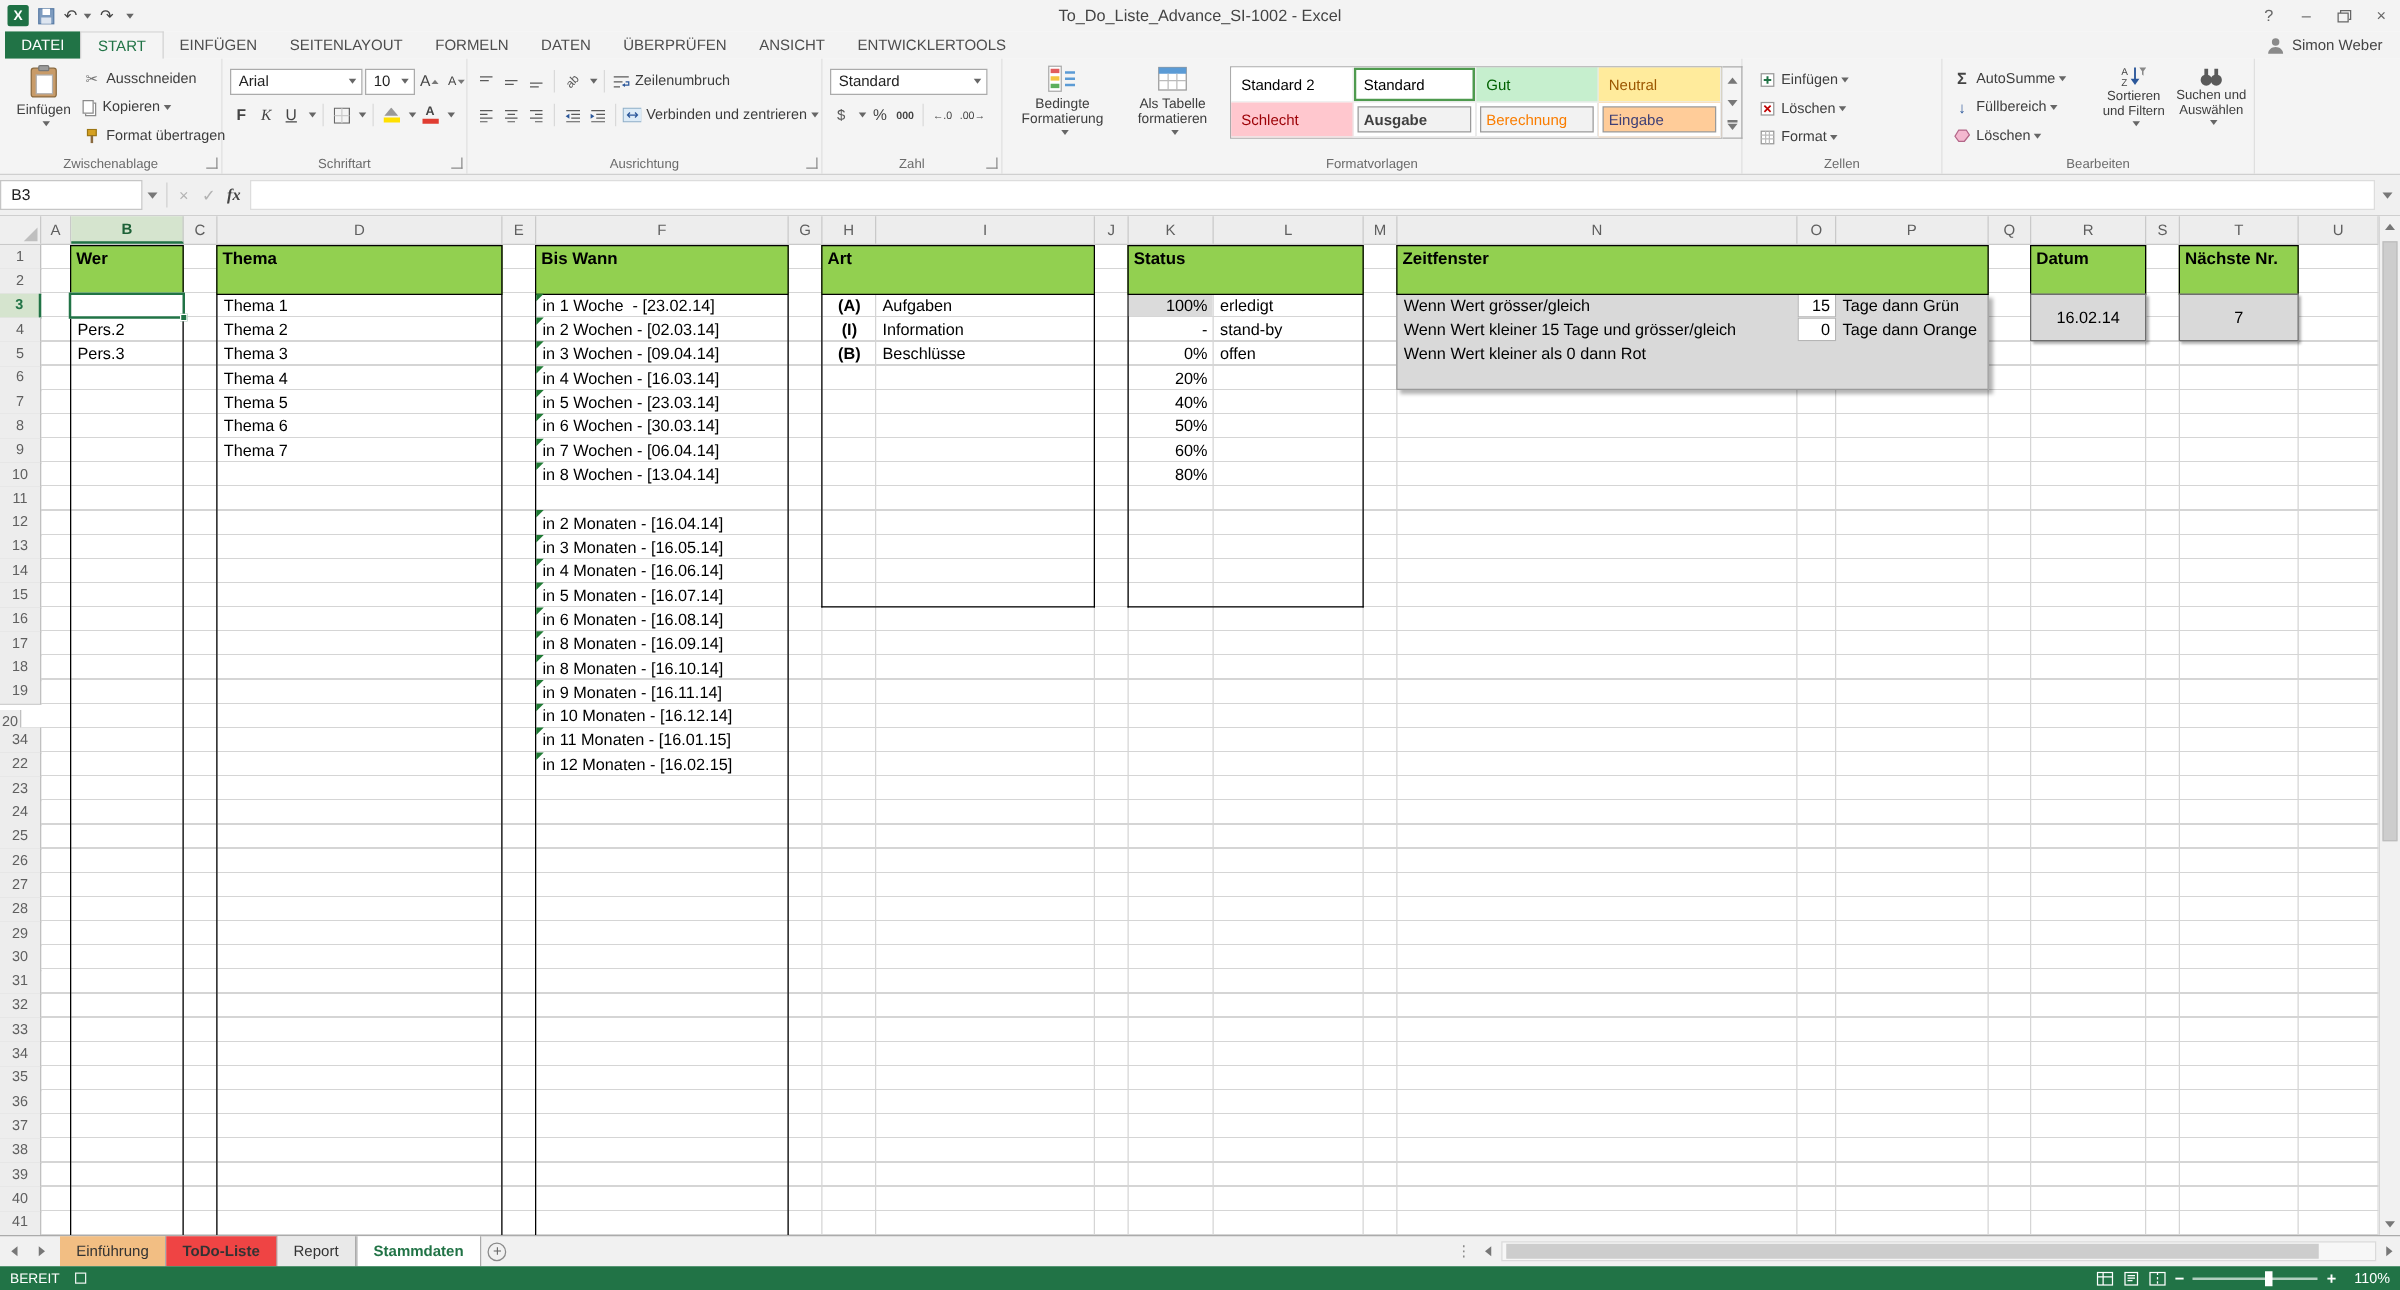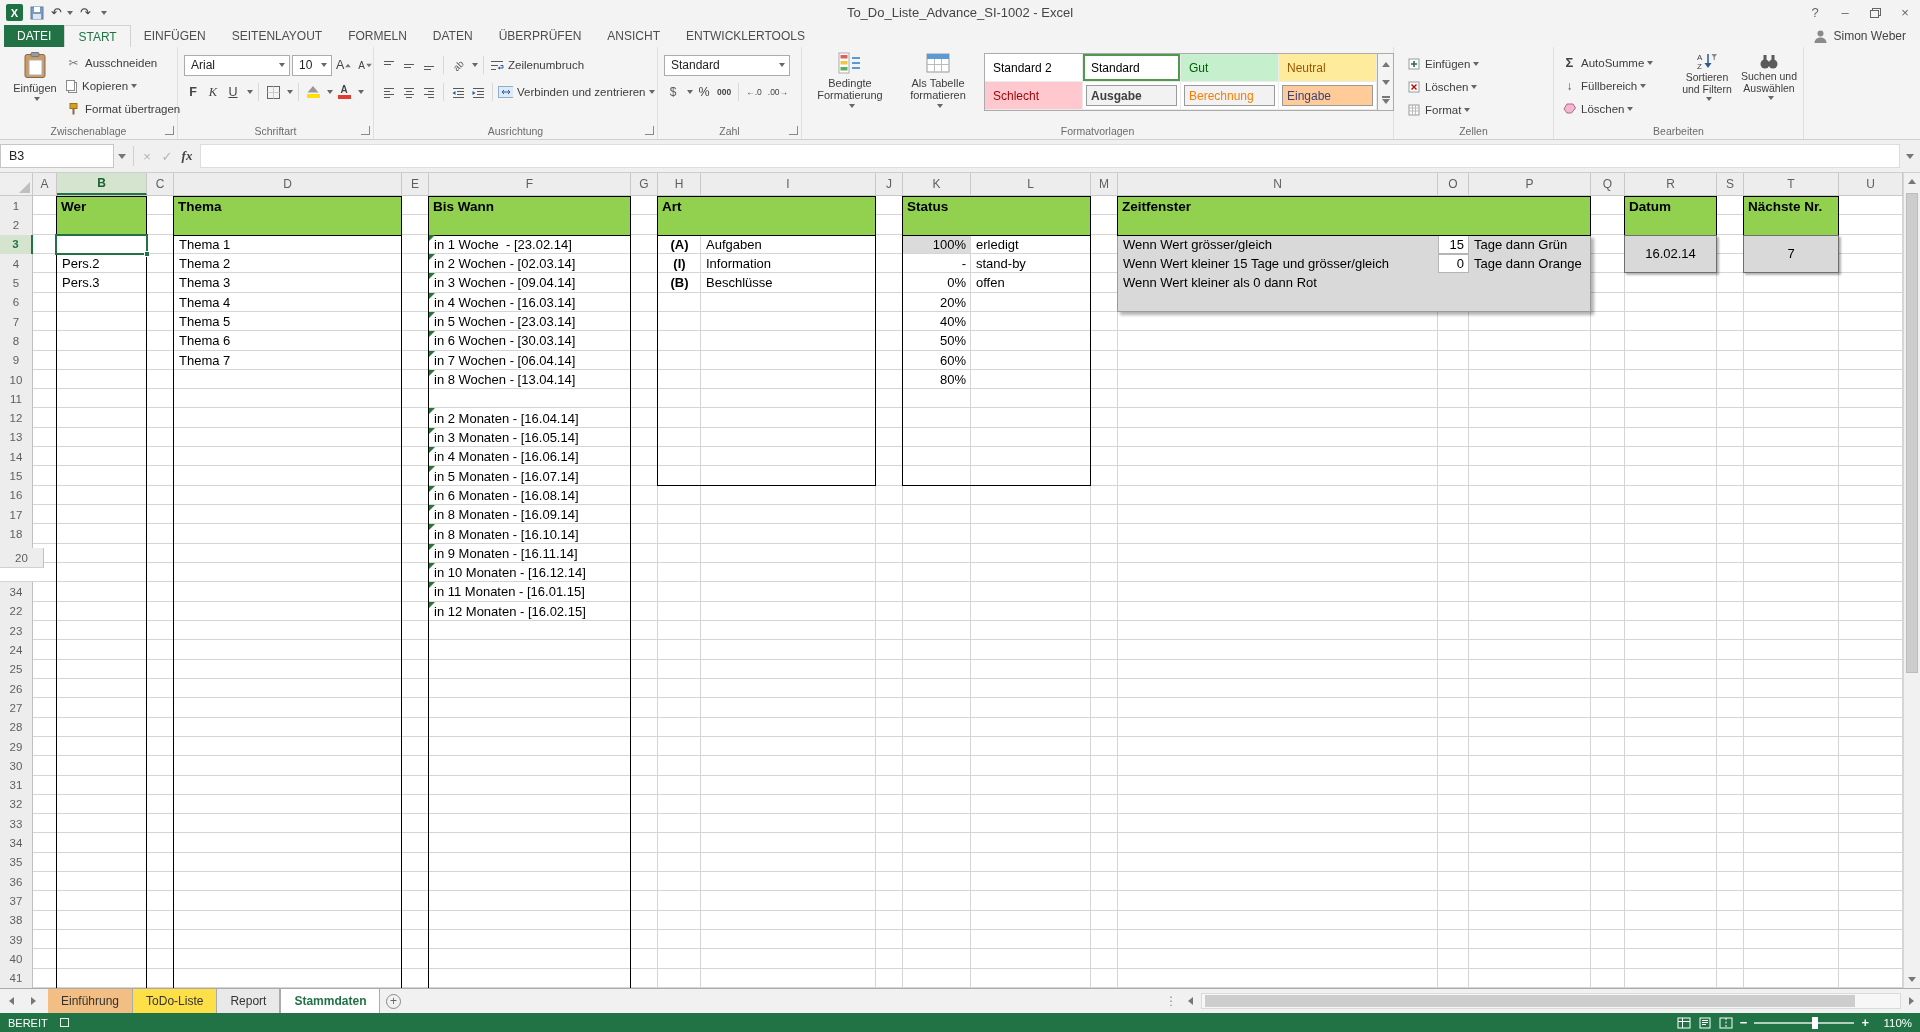--- a/index.html
+++ b/index.html
@@ -605,21 +605,21 @@
           <div class="gutcell" style="left: 0px; top: 173.854px; width: 33px; height: 20.3171px;">10</div>
           <div class="gutcell" style="left: 0px; top: 193.171px; width: 33px; height: 20.3171px; text-align: center;">11</div>
           <div class="gutcell" style="left: 0px; top: 212.488px; width: 33px; height: 20.3171px;">12</div>
           <div class="gutcell" style="left: 0px; top: 231.805px; width: 33px; height: 20.3171px;">13</div>
           <div class="gutcell" style="left: 0px; top: 251.122px; width: 33px; height: 20.3171px;">14</div>
           <div class="gutcell" style="left: 0px; top: 270.439px; width: 33px; height: 20.3171px;">15</div>
           <div class="gutcell" style="left: 0px; top: 289.756px; width: 33px; height: 20.3171px;">16</div>
           <div class="gutcell" style="left: 0px; top: 309.073px; width: 33px; height: 20.3171px;">17</div>
           <div class="gutcell" style="left: 0px; top: 328.39px; width: 33px; height: 20.3171px;">18</div>
           <div class="gutcell" style="left: 0px; top: 347.707px; width: 33px; height: 20.3171px;">19</div>
-          <div class="gutcell" style="left: 0px; top: 352px; width: 44px; height: 20.3171px;">20</div>
+          <div class="gutcell" style="left: 0px; top: 372px; width: 17px; height: 20.3171px;">20</div>
           <div class="gutcell" style="left: 0px; top: 386.341px; width: 33px; height: 20.3171px;">34</div>
           <div class="gutcell" style="left: 0px; top: 405.659px; width: 33px; height: 20.3171px;">22</div>
           <div class="gutcell" style="left: 0px; top: 424.976px; width: 33px; height: 20.3171px;">23</div>
           <div class="gutcell" style="left: 0px; top: 444.293px; width: 33px; height: 20.3171px;">24</div>
           <div class="gutcell" style="left: 0px; top: 463.61px; width: 33px; height: 20.3171px;">25</div>
           <div class="gutcell" style="left: 0px; top: 482.927px; width: 33px; height: 20.3171px;">26</div>
           <div class="gutcell" style="left: 0px; top: 502.244px; width: 33px; height: 20.3171px;">27</div>
           <div class="gutcell" style="left: 0px; top: 521.561px; width: 33px; height: 20.3171px;">28</div>
           <div class="gutcell" style="left: 0px; top: 540.878px; width: 33px; height: 20.3171px;">29</div>
           <div class="gutcell" style="left: 0px; top: 560.195px; width: 33px; height: 20.3171px;">30</div>
@@ -742,21 +742,21 @@
 
   <div class="tabsbar">
     <span class="tnav">
         <span class="tri-l"></span>
       </span>
     <span class="tnav">
         <span class="tri-r"></span>
       </span>
     <div id="sheet-tabs-list" class="stlist">
         <div class="stab" style="background: rgb(242, 190, 131);">Einführung</div>
-        <div class="stab" style="background: #fde047;">ToDo-Liste</div>
+        <div class="stab" style="background: #ef4444; font-weight: bold;">ToDo-Liste</div>
         <div class="stab">Report</div>
         <div class="stab active">Stammdaten</div>
       </div>
     <span class="addsheet">
         <span>+</span>
       </span>
     <div class="hscroll-area">
       <span class="hs-dots">⋮</span>
       <span class="hsbtn">
           <span class="tri-l"></span>

